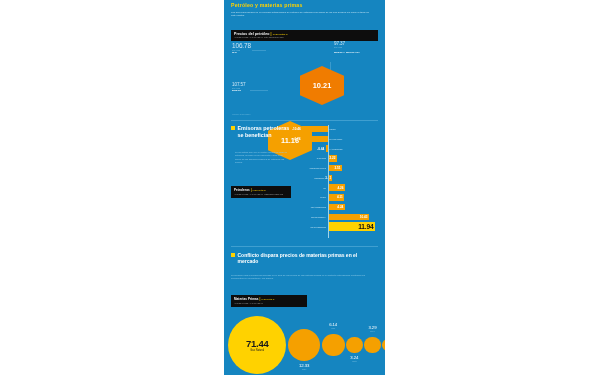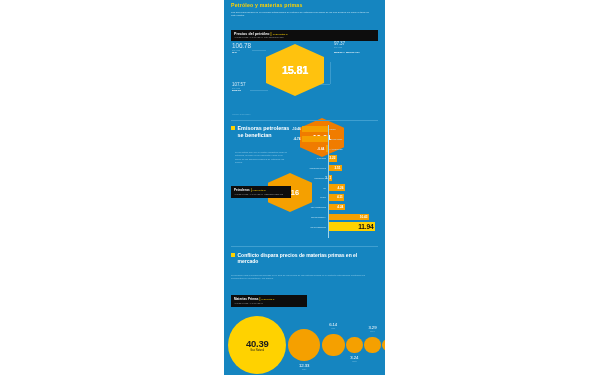--- a/index.html
+++ b/index.html
@@ -126,23 +126,20 @@
       <div class="leader" style="left:26px; top:90px; width:18px; height:.5px;"></div>
 
       <div class="px-lab" style="left:110px; top:41px; width:45px;">
         <div class="px-val" style="font-size:4.6px;">97.37</div>
         <div class="px-sub">DÓLARES</div>
         <div class="px-name" style="margin-top:2.5px; line-height:1.25;">MEZCLA MEXICANA</div>
       </div>
       <div class="leader" style="left:106px; top:62px; width:.5px; height:22px;"></div>
       <div class="leader" style="left:96px; top:84px; width:10px; height:.5px;"></div>
 
-      <div class="hexwrap hex big" style="left:42px; top:44px;">
-        <span>15.81</span>
-      </div>
       <div class="hexwrap hex mid" style="left:76px; top:66px;">
         <span>10.21</span>
       </div>
       <div class="hexwrap hex sml" style="left:44px; top:82px;">
         <span>11.16</span>
       </div>
 
       <div class="src" style="position:absolute; left:8px; top:113px;">FUENTE: BLOOMBERG</div>
     </div>
 
@@ -286,21 +283,21 @@
     <div class="inner banner" style="top:295px; width:76px;">
       <div class="banner-h" style="font-size:3px;">
         <span>Materias Primas</span>
         <span style="color:#ffd200;"> | </span><em style="font-size:1.8px;">VARIACIÓN %</em>
       </div>
       <div class="banner-s">AL 22 DE MARZO A LAS 16 HORAS</div>
     </div>
 
     <div id="bubbles">
         <div class="bub" style="width: 58.4689px; height: 58.4689px; background: rgb(255, 210, 0); left: 4px; top: 10.7656px;">
-          <div class="bub-in-v" style="font-size: 9.5px; letter-spacing: -0.3px;">40.39</div>
+          <div class="bub-in-v" style="font-size: 9.5px; letter-spacing: -0.3px;">71.44</div>
           <div class="bub-in-l" style="font-size: 2.6px; margin-top: 0.5px;">Gas Natural</div>
         </div>
         <div class="bub-lab" style="left: 68.1214px; top: 57.6525px;">
           <div class="v">12.33</div>
           <div class="n">Trigo</div>
         </div>
         <div class="bub-stem" style="left: 80.1214px; top: 40px; height: 16.1525px;"></div>
         <div class="bub" style="width: 32.305px; height: 32.305px; background: rgb(245, 160, 0); left: 63.9689px; top: 23.8475px;"></div>
         <div class="bub-lab" style="left: 97.1722px; top: 16.6016px;">
           <div class="v">6.14</div>

